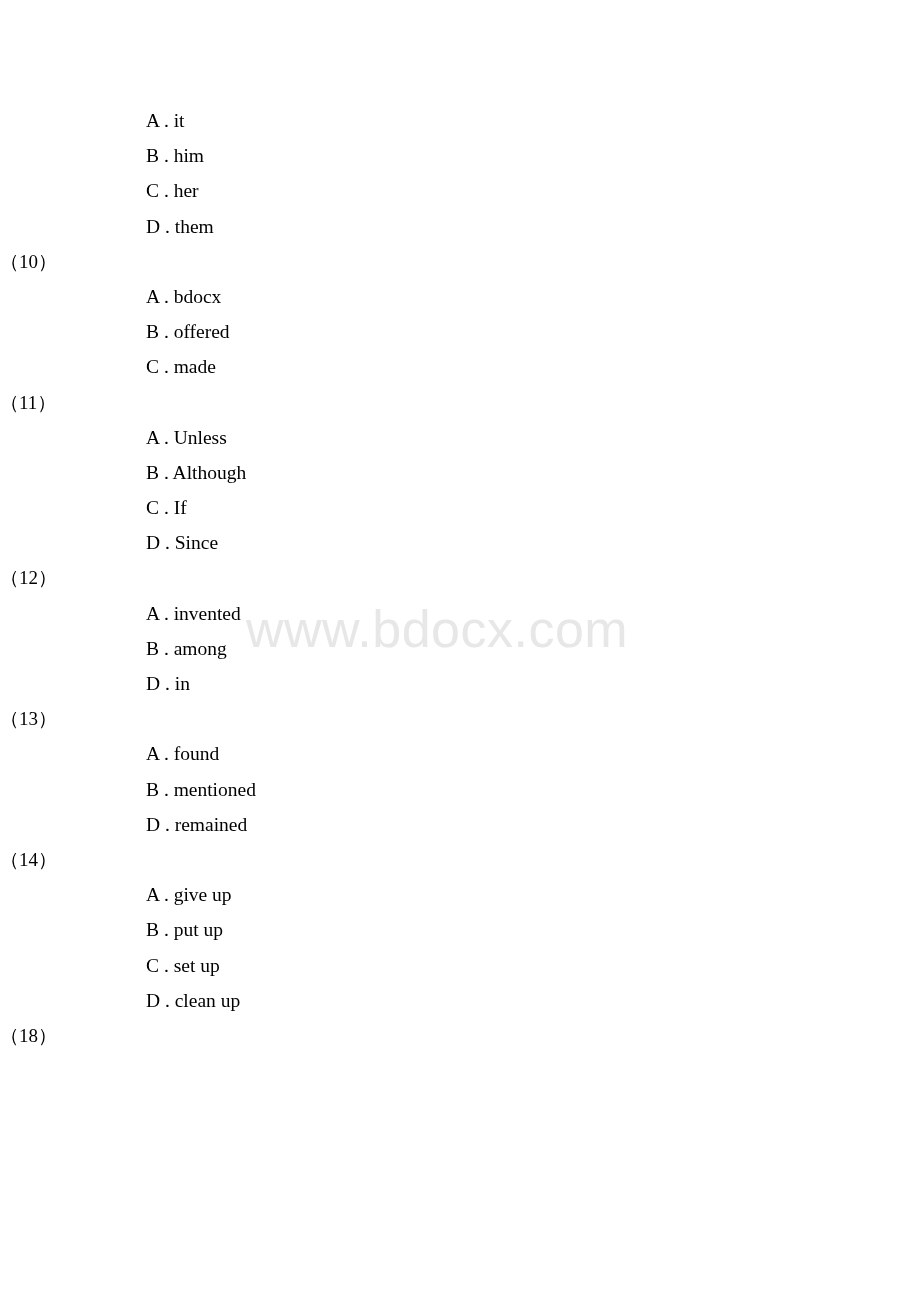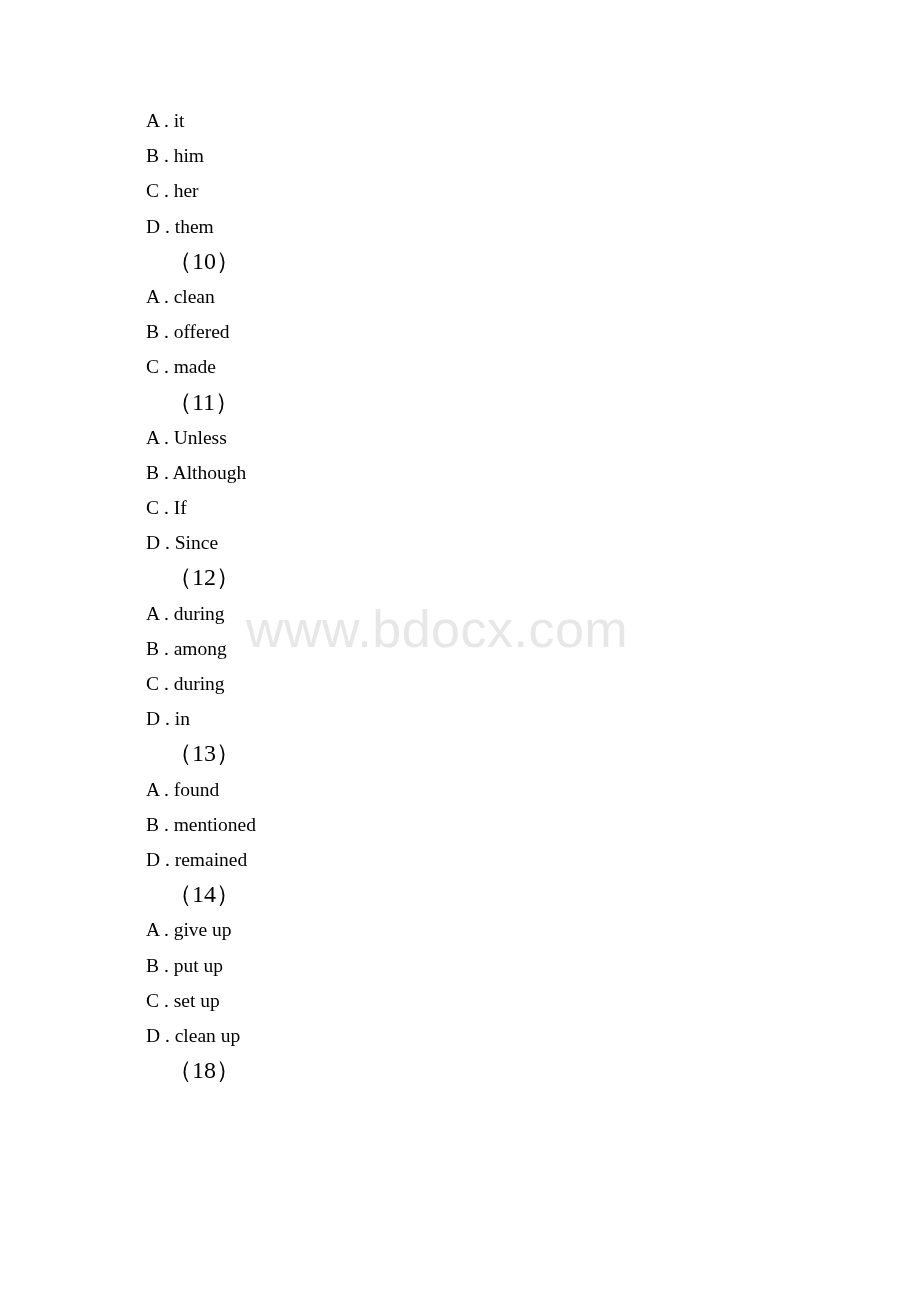--- a/index.html
+++ b/index.html
@@ -55,51 +55,48 @@
     white-space: pre;
   }
 
   
   .option {
     padding-left: 146px;
   }
 
   
   .qnum {
-    padding-left: 155px;
-    font-size: 24px;
-    margin-left: 13px;
+    font-size: 19px;
   }
 </style>
 </head>
 <body>
 
 <div id="page">
 
   <div id="watermark">www.bdocx.com</div>
 
   <div id="content">
 
   <div class="line option">A . it</div>
       <div class="line option">B . him</div>
       <div class="line option">C . her</div>
       <div class="line option">D . them</div>
       <div class="line qnum">（10）</div>
-      <div class="line option">A . clean</div>
+      <div class="line option">A . bdocx</div>
       <div class="line option">B . offered</div>
       <div class="line option">C . made</div>
       <div class="line qnum">（11）</div>
       <div class="line option">A . Unless</div>
       <div class="line option">B . Although</div>
       <div class="line option">C . If</div>
       <div class="line option">D . Since</div>
       <div class="line qnum">（12）</div>
-      <div class="line option">A . during</div>
+      <div class="line option">A . invented</div>
       <div class="line option">B . among</div>
-      <div class="line option">C . during</div>
       <div class="line option">D . in</div>
       <div class="line qnum">（13）</div>
       <div class="line option">A . found</div>
       <div class="line option">B . mentioned</div>
       <div class="line option">D . remained</div>
       <div class="line qnum">（14）</div>
       <div class="line option">A . give up</div>
       <div class="line option">B . put up</div>
       <div class="line option">C . set up</div>
       <div class="line option">D . clean up</div>

